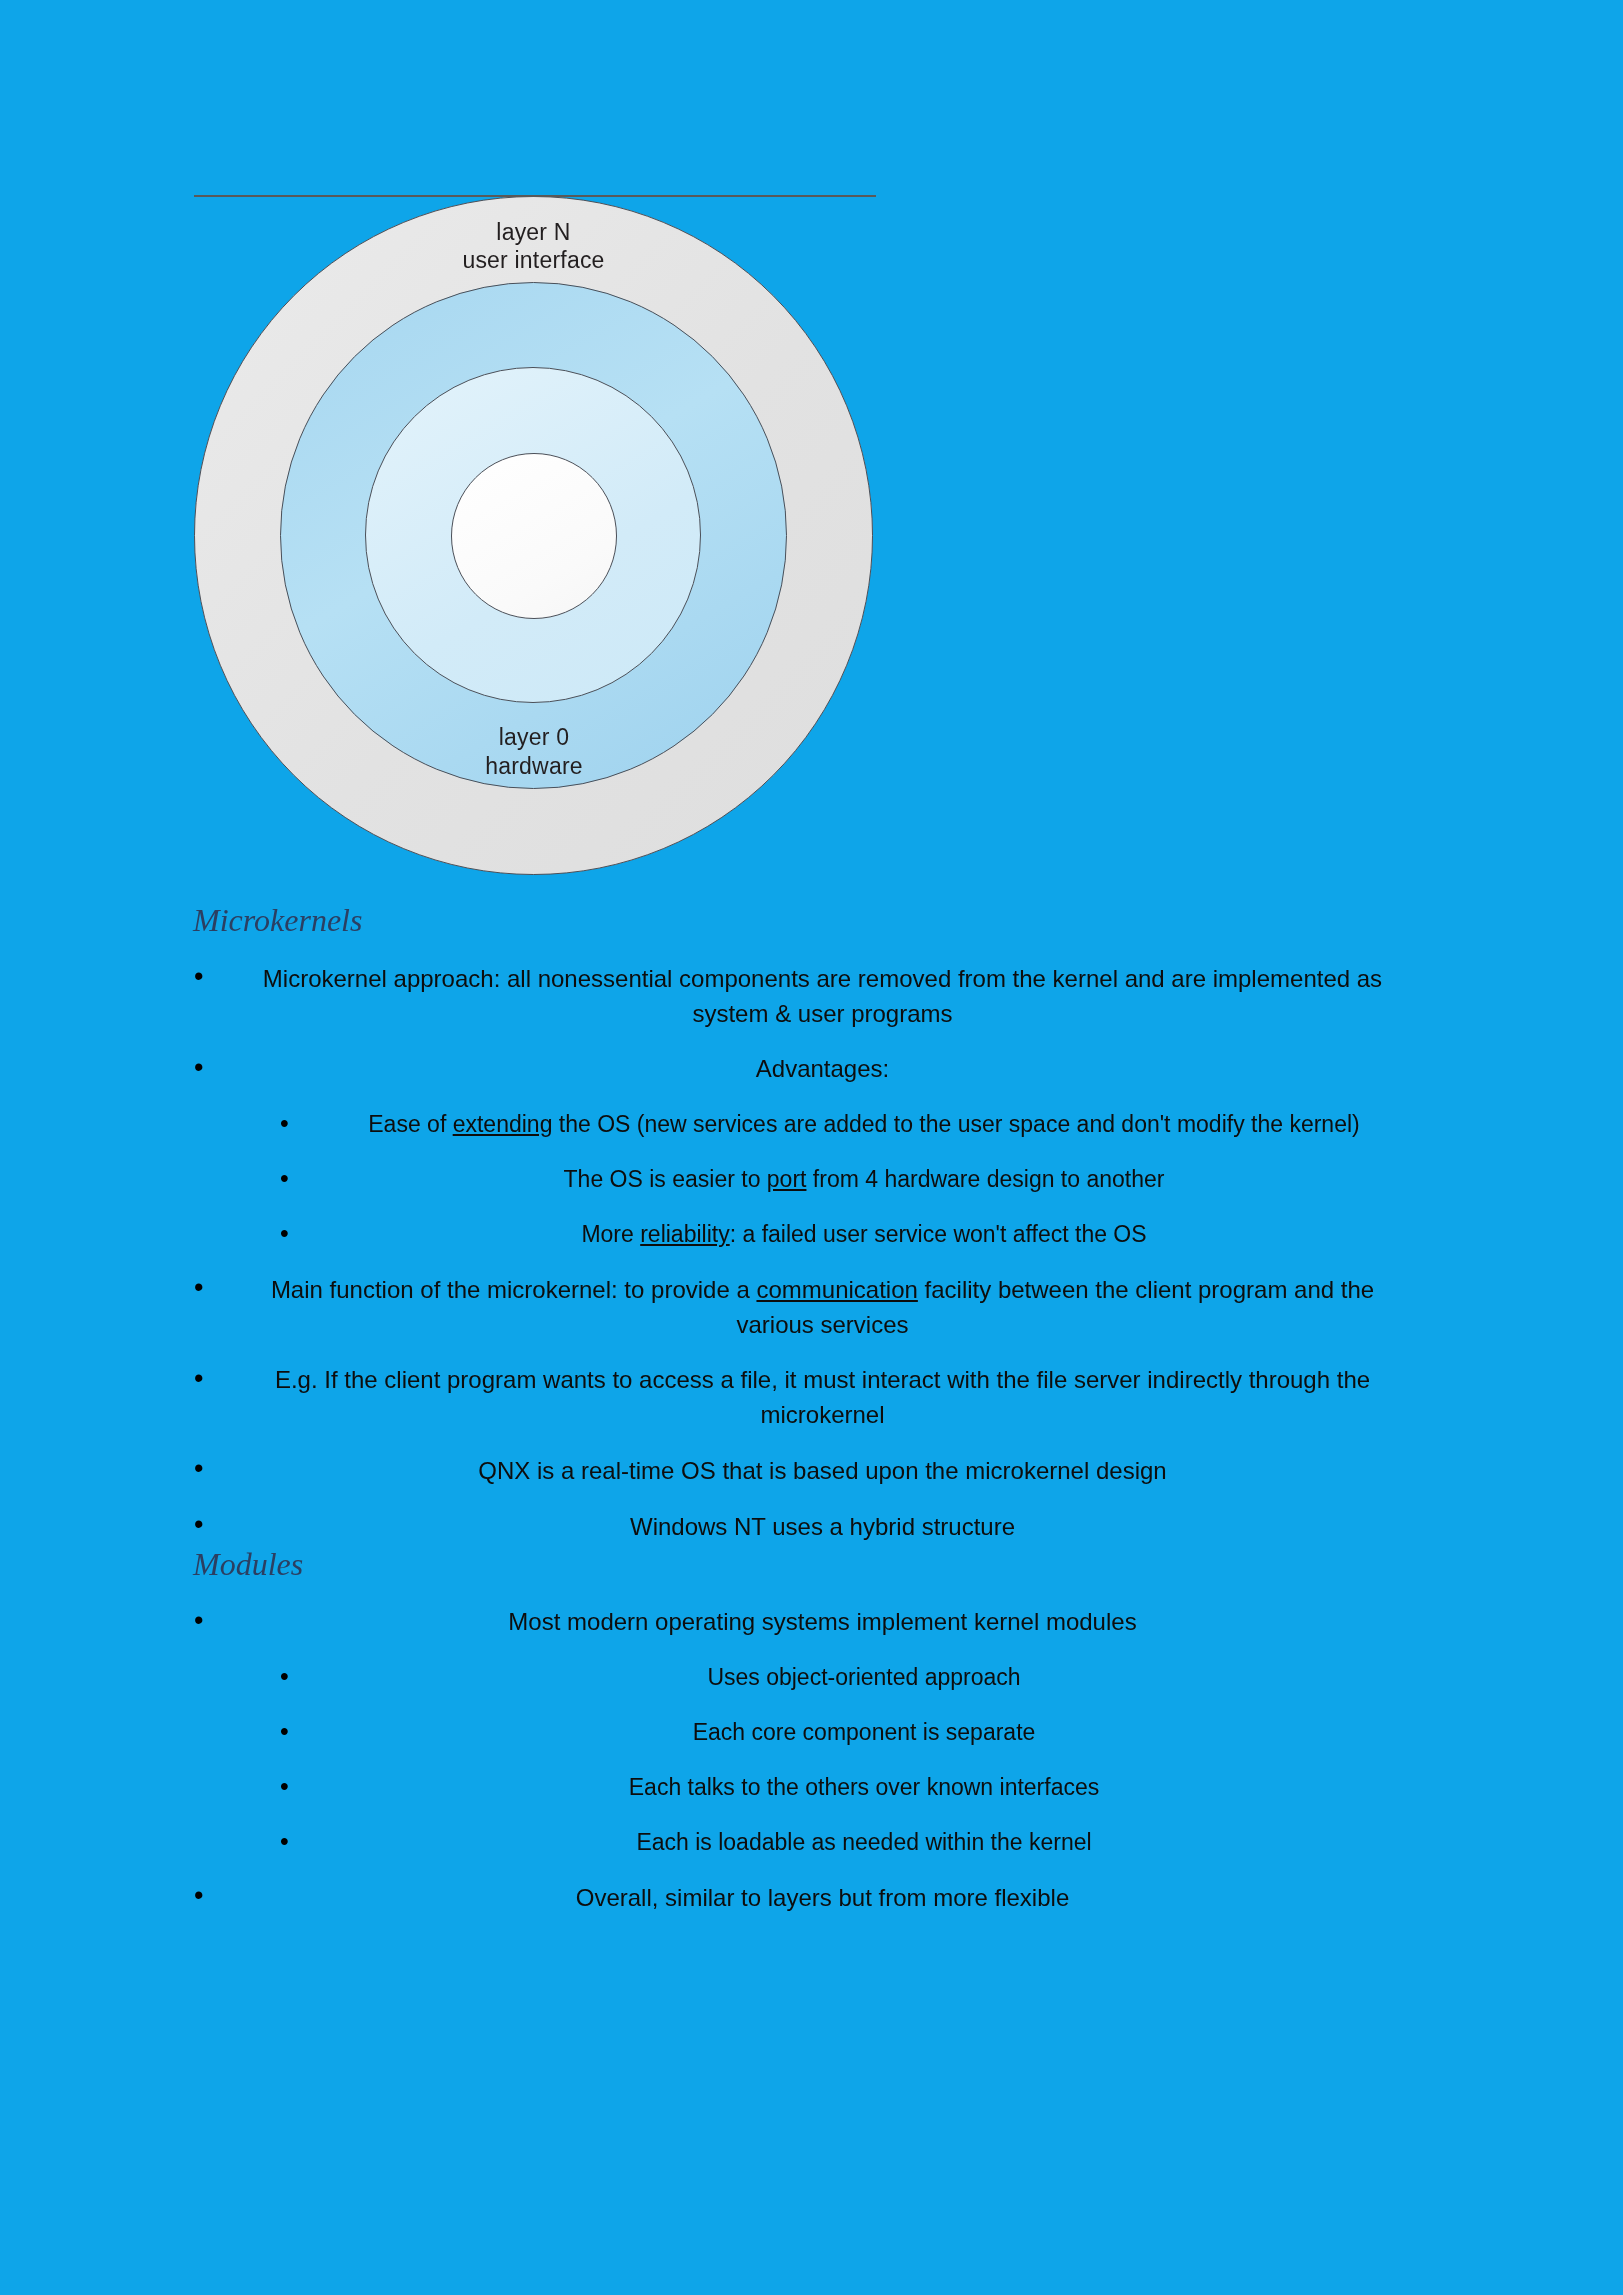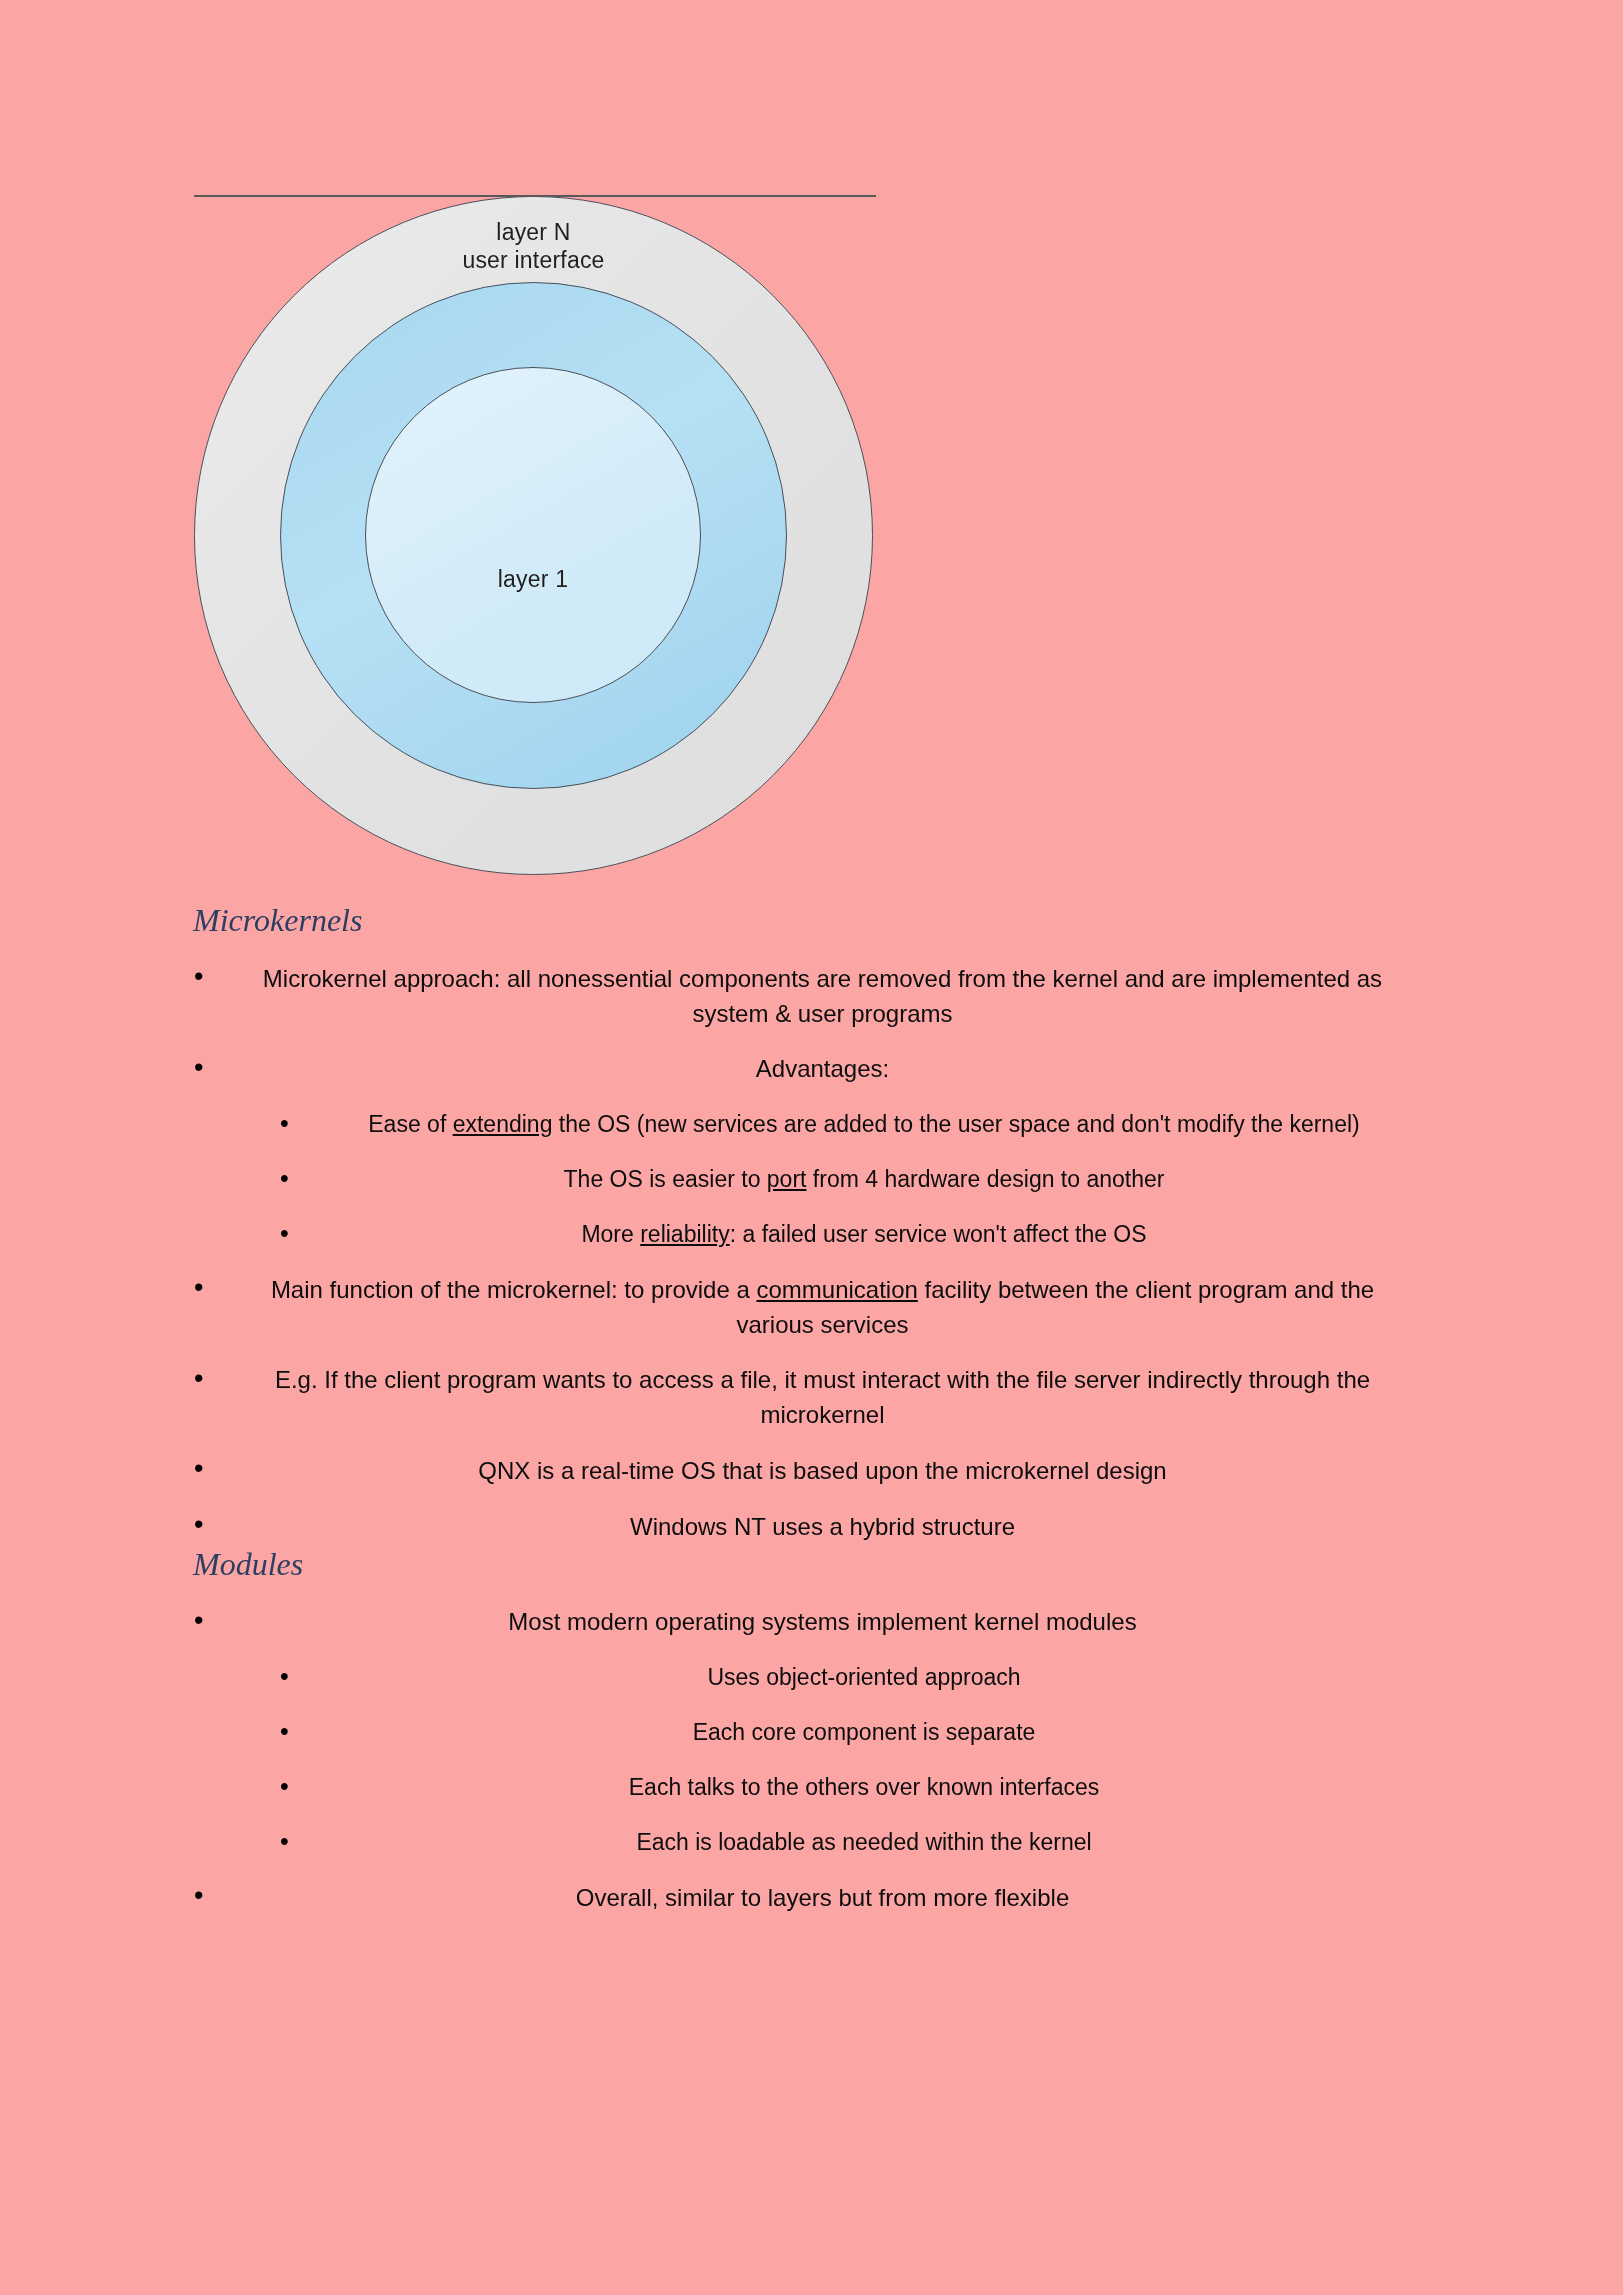--- a/index.html
+++ b/index.html
@@ -15,21 +15,21 @@
     position: relative;
     overflow: hidden;
   }
 
   
   .page {
     position: absolute;
     left: 0; top: 0;
     width: 1623px;
     height: 2295px;
-    background: #fca5a5;
+    background: #0ea5e9;
   }
 
   
   .figure-block {
     position: absolute;
     left: 194px;
     top: 190px;
     width: 682px;
     height: 698px;
   }
@@ -210,20 +210,24 @@
           <span class="dot"></span>
           <span class="dot"></span>
           <span class="dot"></span>
         </div>
       </div>
 
       <div class="ring ring-l1">
         <div class="fig-label label-l1">layer 1</div>
       </div>
 
+      <div class="ring ring-l0">
+        <div class="fig-label label-l0">layer 0
+hardware</div>
+      </div>
 
     </div>
   </div>
 
   <div class="content">
 
     <h2 class="section-head">Microkernels</h2>
 
     <ul class="lvl1">
       <li>

